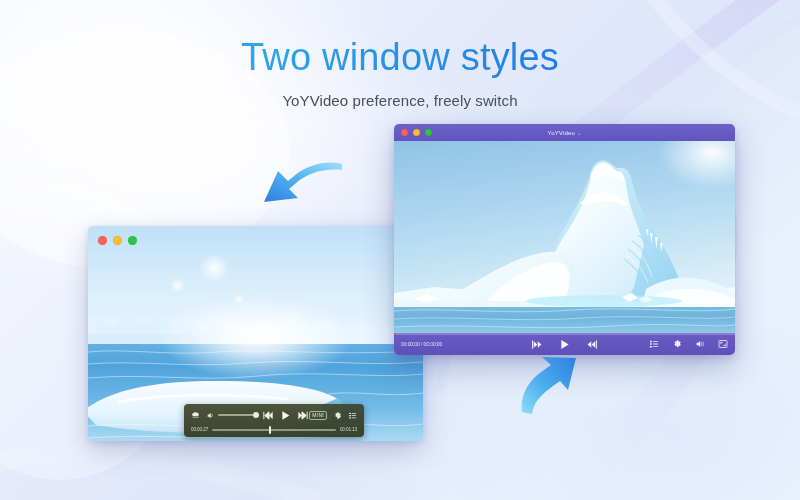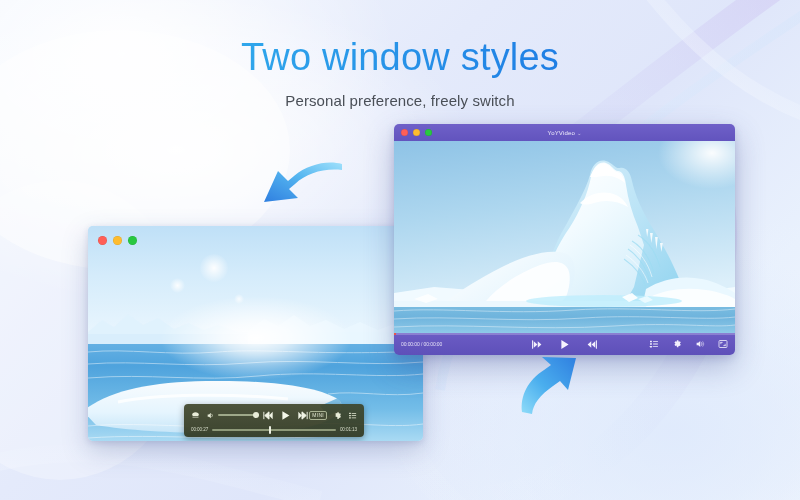--- a/index.html
+++ b/index.html
@@ -150,21 +150,21 @@
     <path d="M810,10 C720,70 655,115 585,175 C505,243 452,310 440,390" fill="none" stroke="url(#sw1)" stroke-width="10" opacity=".7"></path>
     <path d="M640,-20 C700,60 760,100 820,120" fill="none" stroke="url(#sw3)" stroke-width="14" opacity=".8"></path>
     <path d="M-30,470 C90,430 200,470 320,500" fill="none" stroke="url(#sw3)" stroke-width="18" opacity=".55"></path>
     <path d="M700,150 C740,230 720,330 640,420 C580,485 520,500 470,505" fill="none" stroke="url(#sw2)" stroke-width="34" opacity=".6"></path>
     <ellipse cx="120" cy="150" rx="170" ry="120" fill="#ffffff" opacity=".45"></ellipse>
     <ellipse cx="60" cy="330" rx="130" ry="150" fill="#ffffff" opacity=".28"></ellipse>
   </svg>
 </div>
 
 <div class="title">Two window styles</div>
-<div class="subtitle">Personal preference, freely switch</div>
+<div class="subtitle">YoYVideo preference, freely switch</div>
 
 <div id="winA">
   <div class="scene">
     <svg viewBox="0 0 335 215" width="335" height="215" preserveAspectRatio="none">
       <defs>
         <linearGradient id="skyA" x1="0" y1="0" x2="0" y2="1">
           <stop offset="0%" stop-color="#bfe0f7"></stop>
           <stop offset="45%" stop-color="#d5ecfb"></stop>
           <stop offset="100%" stop-color="#eaf6fe"></stop>
         </linearGradient>

